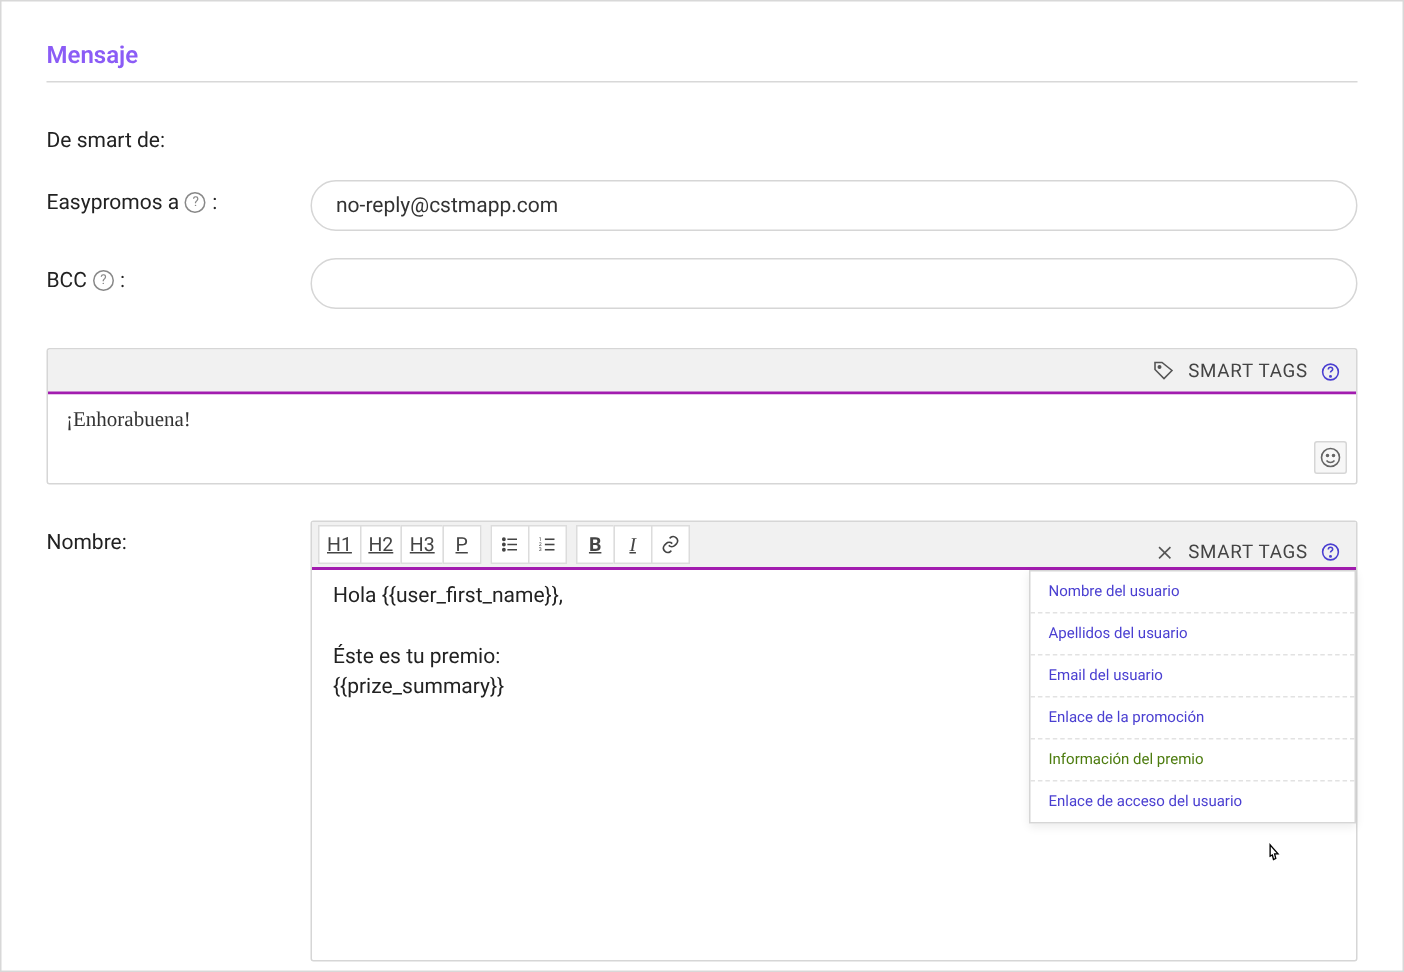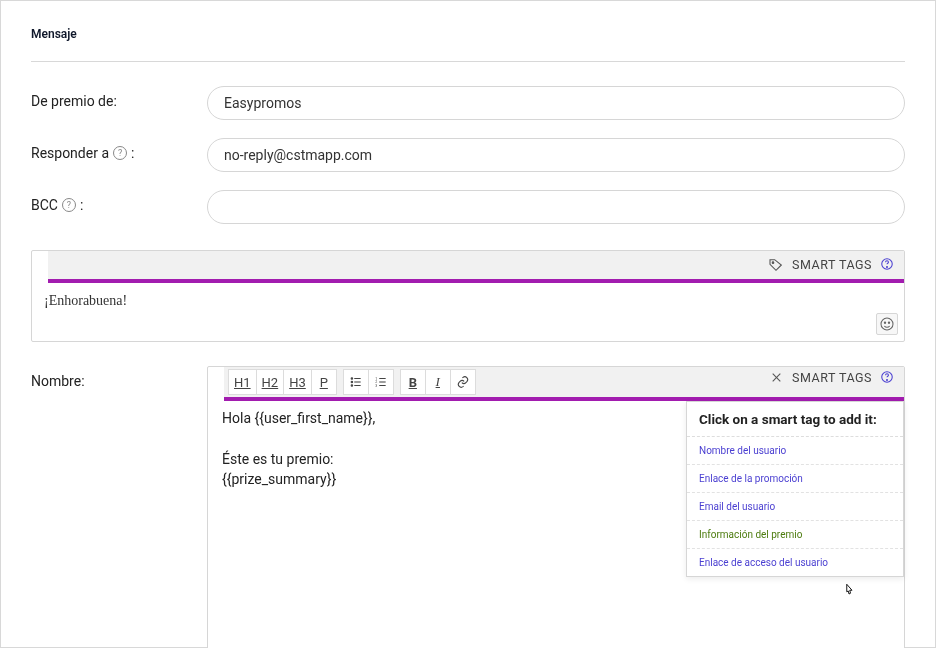--- a/index.html
+++ b/index.html
@@ -13,24 +13,24 @@
       overflow: hidden;
     }
     .container {
       border: 1px solid #d8d8d8;
       margin: 0;
       height: 648px;
       padding: 26px 30px 0 30px;
       position: relative;
     }
     .section-title {
-      font-size: 12px;
+      font-size: 16px;
       font-weight: 600;
-      color: #0f172a;
-      padding-bottom: 20px;
+      color: #8b5cf6;
+      padding-bottom: 8px;
       border-bottom: 1px solid #d8d8d8;
       margin-bottom: 24px;
     }
     .form-row {
       display: flex;
       align-items: flex-start;
       margin-bottom: 18px;
     }
     .label-col {
       width: 176px;
@@ -72,28 +72,27 @@
     
     .subject-wrap {
       border: 1px solid #d6d6d6;
       border-radius: 2px;
       background: #fff;
       overflow: hidden;
     }
     .smarttags-bar {
       background: #f1f1f1;
       display: flex;
-      align-items: flex-start;
+      align-items: flex-end;
       justify-content: flex-end;
       gap: 8px;
       padding: 6px 10px 6px 12px;
-      border-bottom: 4px solid #a21caf;
+      border-bottom: 2px solid #a21caf;
       font-size: 13px;
       color: #444;
-      margin-left: 16px;
     }
     .smarttags-bar.toolbar-bar {
       justify-content: space-between;
       padding: 2px 10px 2px 4px;
     }
     .smarttags-right {
       display: flex;
       align-items: center;
       gap: 8px;
     }
@@ -215,29 +214,26 @@
       pointer-events: none;
     }
   </style>
 </head>
 <body>
 
 <div class="container">
   <div class="section-title">Mensaje</div>
 
   <div class="form-row">
-    <div class="label-col">De premio de:</div>
-    <div class="input-col">
-      <input class="pill-input" value="Easypromos" style="">
-    </div>
+    <div class="label-col">De smart de:</div>
   </div>
 
   <div class="form-row">
     <div class="label-col">
-      <span>Responder a</span>
+      <span>Easypromos a</span>
       <span class="help-icon">?</span>
       <span>:</span>
     </div>
     <div class="input-col">
       <input class="pill-input" value="no-reply@cstmapp.com" style="">
     </div>
   </div>
 
   <div class="form-row">
     <div class="label-col">
@@ -346,25 +342,25 @@
             </span>
           </div>
         </div>
         <div class="editor-body">
           <div class="editor-text">Hola {{user_first_name}},
 
 Éste es tu premio:
 {{prize_summary}}</div>
 
           <div class="smart-panel">
-            <div class="smart-panel-header">Click on a smart tag to add it:</div>
             <div id="smart-panel-list">
                 <div class="smart-panel-item">Nombre del usuario</div>
+                <div class="smart-panel-item">Apellidos del usuario</div>
+                <div class="smart-panel-item">Email del usuario</div>
                 <div class="smart-panel-item">Enlace de la promoción</div>
-                <div class="smart-panel-item">Email del usuario</div>
                 <div class="smart-panel-item hovered">Información del premio</div>
                 <div class="smart-panel-item">Enlace de acceso del usuario</div>
               </div>
           </div>
 
           <svg class="cursor-pointer-svg" style="left:632px; top:180px;" width="18" height="20" viewBox="0 0 24 24">
             <path d="M9 3v10l2-1 1 4 2-1-1-4h3L9 3z" fill="#fff" stroke="#000" stroke-width="1.2"></path>
           </svg>
         </div>
       </div>

